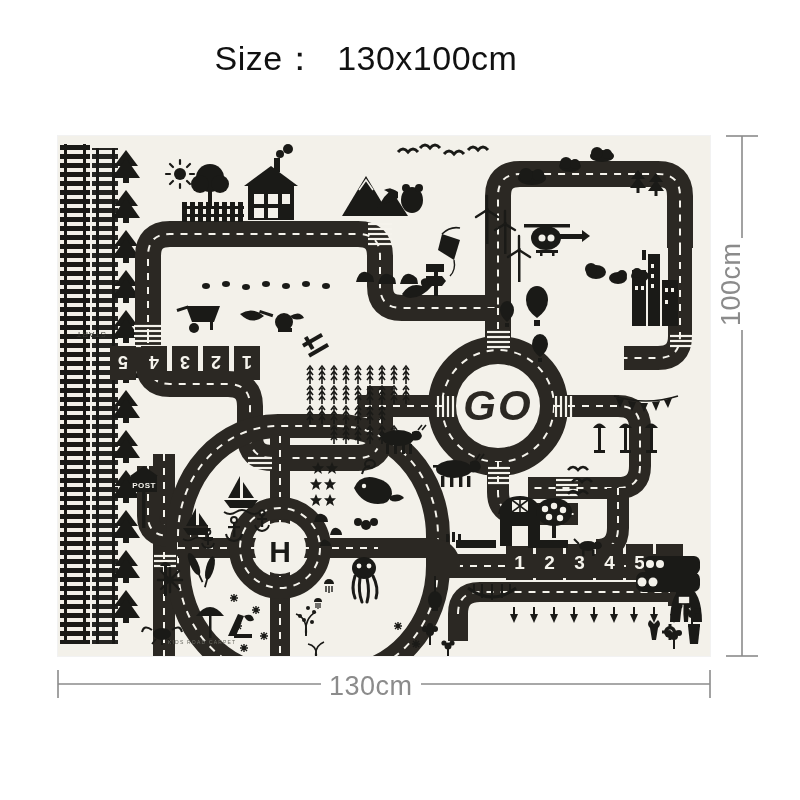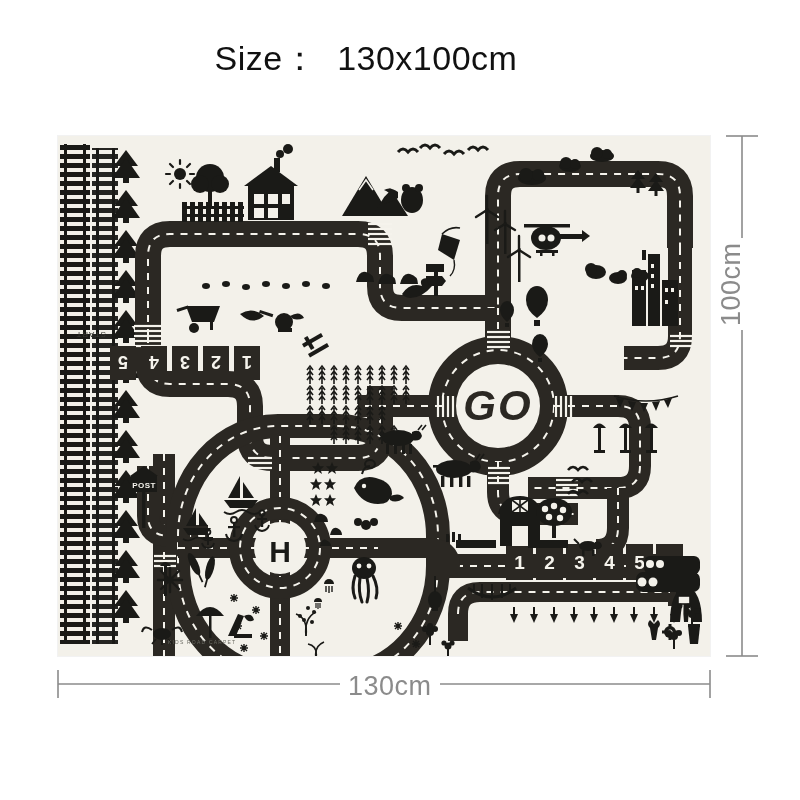--- a/index.html
+++ b/index.html
@@ -43,21 +43,21 @@
     font-family:"Liberation Sans","DejaVu Sans",sans-serif;
     letter-spacing:.5px;background:#ffffff;
   }
   .lab-v{
     left:714px;top:330px;
     transform:rotate(-90deg);transform-origin:left top;
     padding:2px 4px;
     white-space:nowrap;
   }
   .lab-h{
-    left:340px;top:671px;padding:0 8px;white-space:nowrap;
+    left:321px;top:671px;padding:0 8px;white-space:nowrap;
   }
 </style>
 </head>
 <body>
 
 <div id="root">
 
   <div class="title"><span>Size：</span>&nbsp;&nbsp;<span>130x100cm</span></div>
 
   <div class="mat-wrap">

